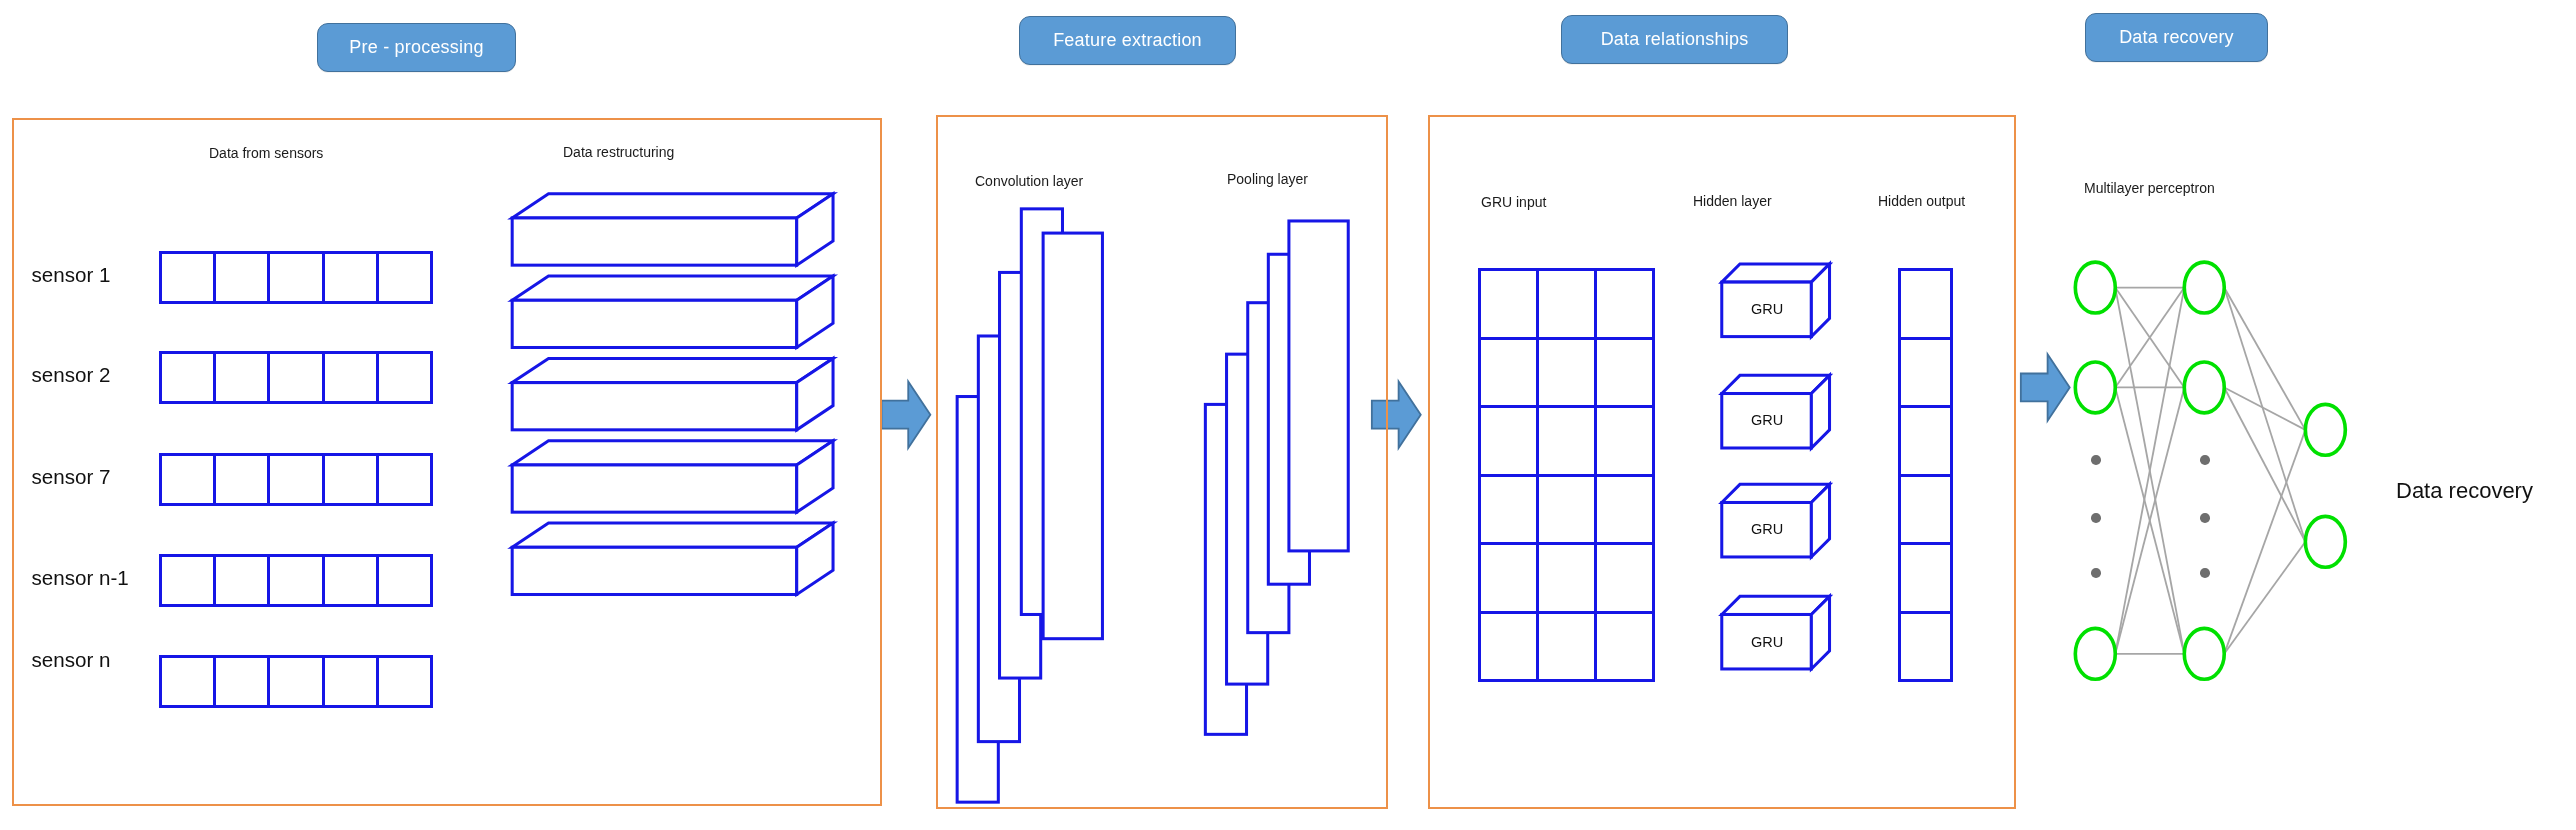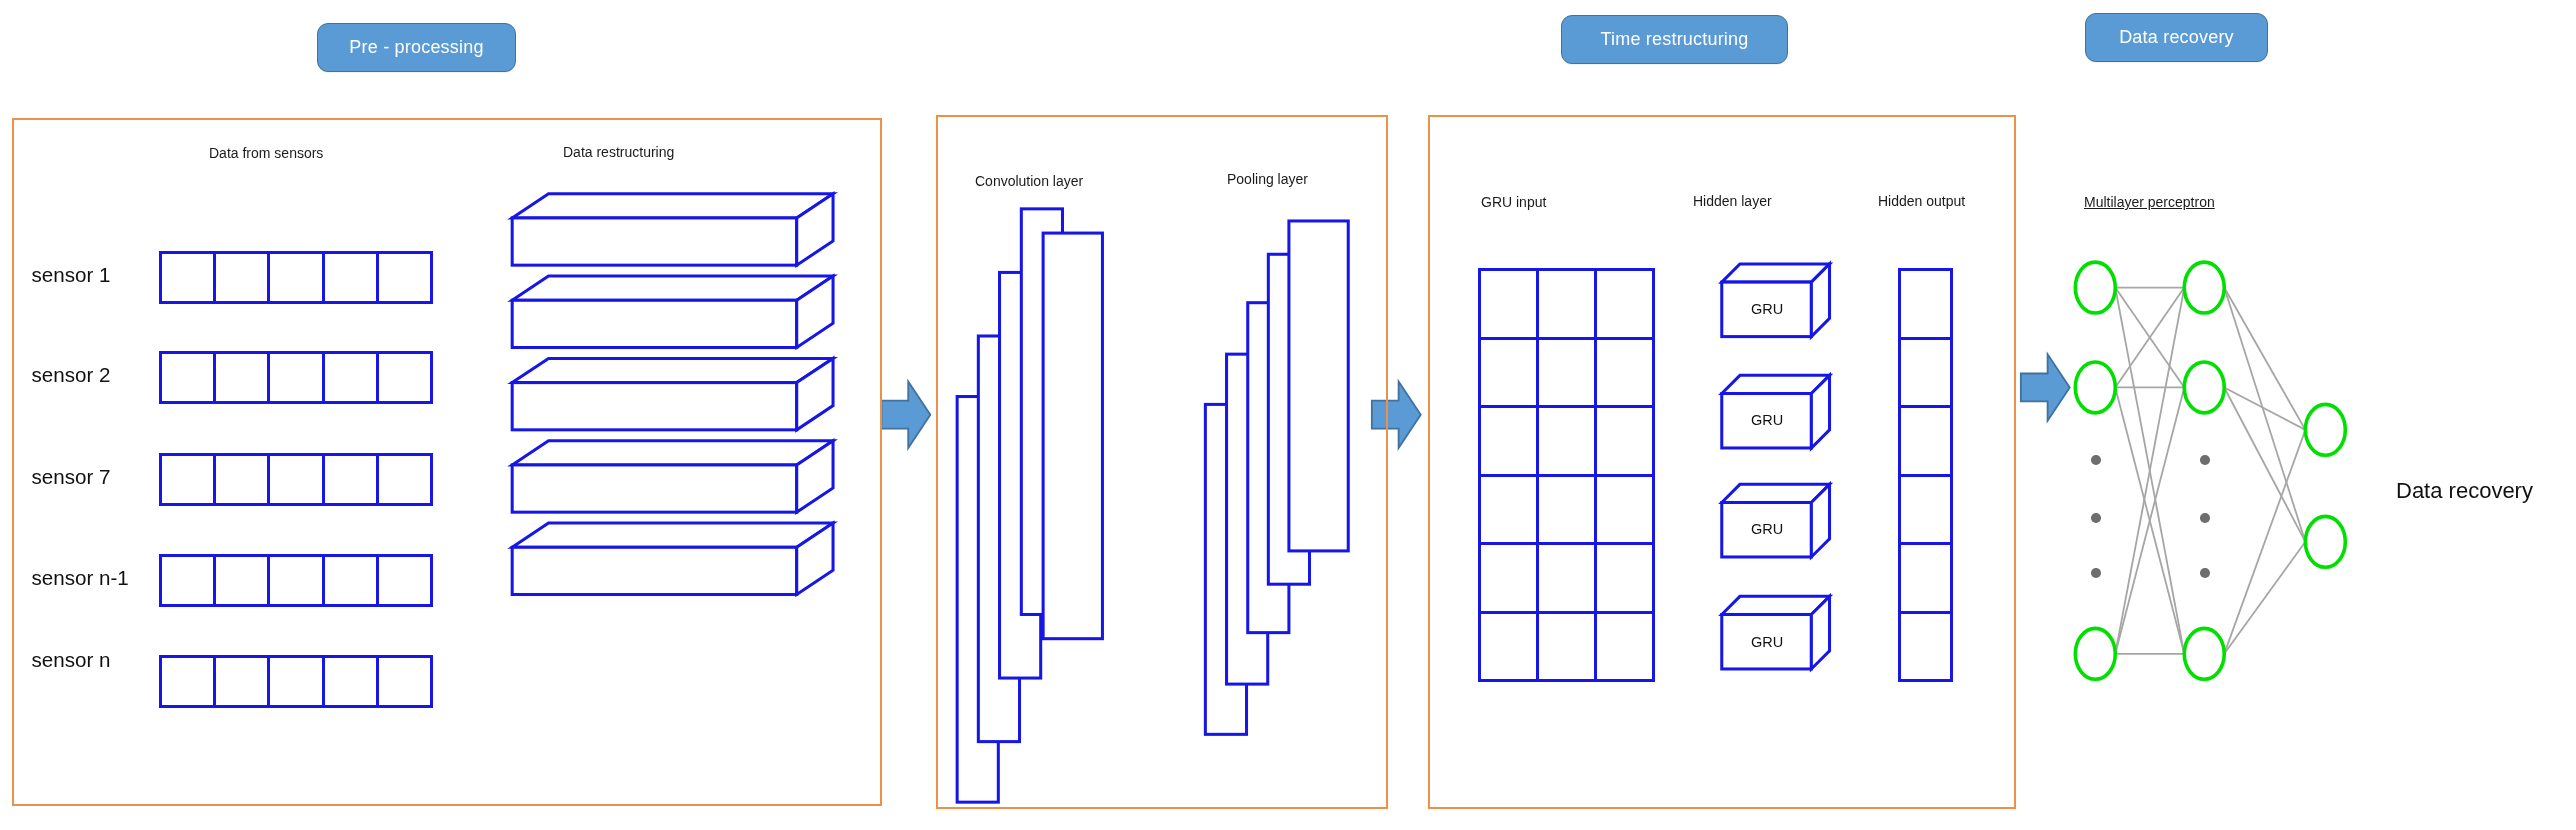--- a/index.html
+++ b/index.html
@@ -111,38 +111,39 @@
       <ellipse cx="3640" cy="640" rx="33" ry="42" fill="#fff" stroke="#00E000" stroke-width="6"></ellipse>
       <ellipse cx="3640" cy="1080" rx="33" ry="42" fill="#fff" stroke="#00E000" stroke-width="6"></ellipse>
       <ellipse cx="3840" cy="710" rx="33" ry="42" fill="#fff" stroke="#00E000" stroke-width="6"></ellipse>
       <ellipse cx="3840" cy="895" rx="33" ry="42" fill="#fff" stroke="#00E000" stroke-width="6"></ellipse>
       <polygon points="1455,661.9 1499.2,661.9 1499.2,630 1535.75,685 1499.2,740 1499.2,708.1 1455,708.1" fill="#5B9BD5" stroke="#41719C" stroke-width="3"></polygon>
       <polygon points="2265,661.9 2309.2,661.9 2309.2,630 2345.75,685 2309.2,740 2309.2,708.1 2265,708.1" fill="#5B9BD5" stroke="#41719C" stroke-width="3"></polygon>
       <polygon points="3337,616.9 3381.2,616.9 3381.2,585 3417.75,640 3381.2,695 3381.2,663.1 3337,663.1" fill="#5B9BD5" stroke="#41719C" stroke-width="3"></polygon>
     </svg>
 
   <div class="pill" id="pill-0" style="left: 317px; top: 23px; width: 197px;">Pre - processing</div>
-  <div class="pill" id="pill-2" style="left: 1561px; top: 14.5px; width: 225px;">Time restructuring</div>
+  <div class="pill" id="pill-1" style="left: 1019px; top: 15.7px; width: 215px;">Feature extraction</div>
+  <div class="pill" id="pill-2" style="left: 1561px; top: 14.5px; width: 225px;">Data relationships</div>
   <div class="pill" id="pill-3" style="left: 2085px; top: 13.3px; width: 181px;">Data recovery</div>
 
   <div class="panel" id="panel-0" style="left: 12px; top: 118px; width: 866px; height: 684px;"></div>
   <div class="panel" id="panel-1" style="left: 936px; top: 115px; width: 448px; height: 690px;"></div>
   <div class="panel" id="panel-2" style="left: 1428px; top: 115px; width: 584px; height: 690px;"></div>
 
   <div class="cap" id="cap-sensors" style="left: 209px; top: 145px;">Data from sensors</div>
   <div class="cap" id="cap-restructuring" style="left: 563px; top: 144px;">Data restructuring</div>
 
   <div class="cap" id="cap-conv" style="left: 975px; top: 173px;">Convolution layer</div>
   <div class="cap" id="cap-pool" style="left: 1227px; top: 171px;">Pooling layer</div>
 
   <div class="cap" id="cap-gru-in" style="left: 1481px; top: 194px;">GRU input</div>
   <div class="cap" id="cap-hid-layer" style="left: 1693px; top: 193px;">Hidden layer</div>
   <div class="cap" id="cap-hid-out" style="left: 1878px; top: 193px;">Hidden output</div>
 
-  <div class="cap" id="cap-mlp" style="left: 2084px; top: 194px; text-decoration: underline;">Multilayer perceptron</div>
+  <div class="cap" id="cap-mlp" style="left: 2084px; top: 180px;">Multilayer perceptron</div>
   <div class="plain" id="lbl-output" style="left: 2396px; top: 478px;">Data recovery</div>
 
   <div id="sensor-labels">
       <div class="slabel" style="left: 31.5px; top: 263px;">sensor 1</div>
       <div class="slabel" style="left: 31.5px; top: 363px;">sensor 2</div>
       <div class="slabel" style="left: 31.5px; top: 465px;">sensor 7</div>
       <div class="slabel" style="left: 31.5px; top: 566px;">sensor n-1</div>
       <div class="slabel" style="left: 31.5px; top: 648px;">sensor n</div>
     </div>
   <div id="sensor-grids">

